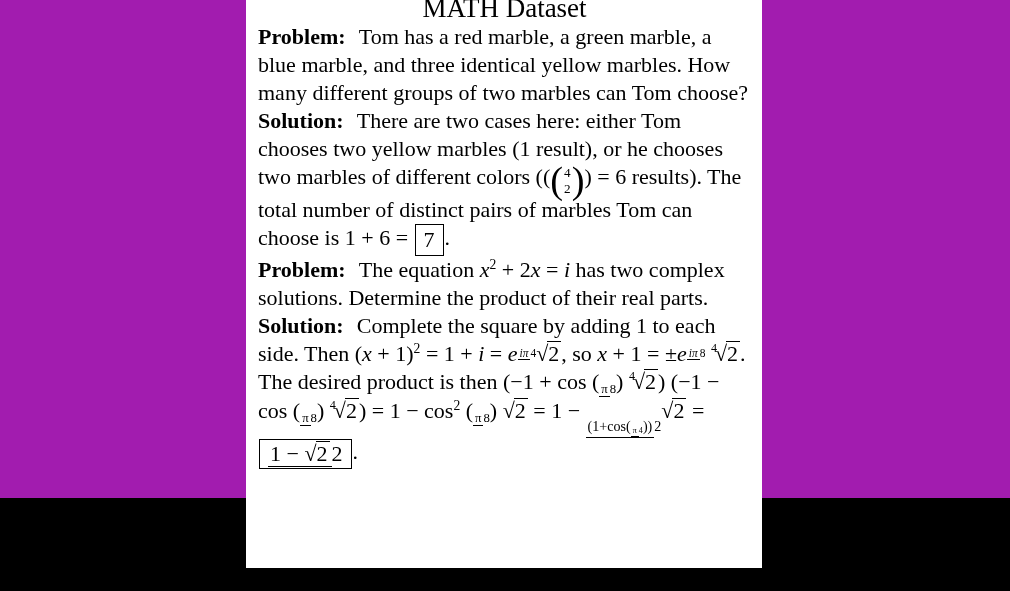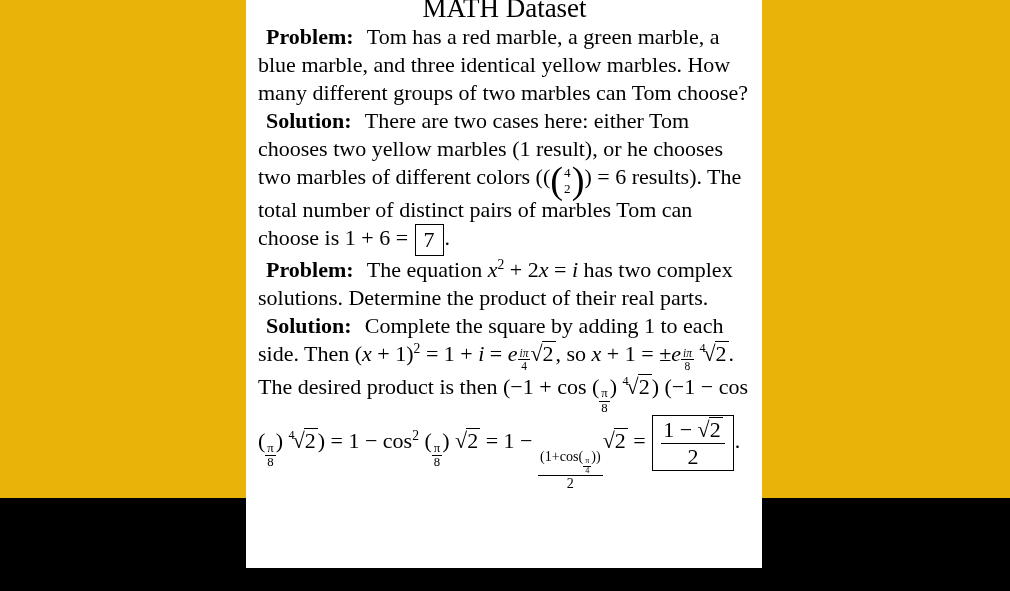--- a/index.html
+++ b/index.html
@@ -5,21 +5,21 @@
   html, body {
     margin: 0; padding: 0;
     width: 1010px; height: 591px;
     overflow: hidden;
     background: #000000;
     font-family: "Liberation Serif", "DejaVu Serif", serif;
   }
   .stage {
     position: relative;
     width: 1010px; height: 498px;
-    background: #eab308;
+    background: #a21caf;
   }
   .panel {
     position: absolute;
     left: 246px; top: 0;
     width: 516px; height: 568px;
     background: #ffffff;
     color: #000000;
     box-sizing: border-box;
     padding: 0 11px 0 12px;
     overflow: hidden;
@@ -31,27 +31,27 @@
     line-height: 30px;
     font-weight: normal;
     white-space: nowrap;
   }
   .blocks {
     font-size: 22px;
     line-height: 28px;
     text-align: left;
   }
   .block { display: block; }
-  .label { font-weight: bold; margin-right: 0.6em; margin-left: 8px; }
+  .label { font-weight: bold; margin-right: 0.6em; }
   .it { font-style: italic; }
   sup.sp { font-size: 62%; line-height: 0; }
   
   .frac {
     display: inline-flex;
-    flex-direction: column;
+    flex-direction: row;
     text-align: center;
     line-height: 1.1;
     vertical-align: -0.55em;
   }
   .frac .num { border-bottom: 1.4px solid #000; padding: 0 2px; display: block; }
   .frac .den { display: block; }
   .frac.small { font-size: 58%; vertical-align: -0.3em; line-height: 1.05; }
   .frac.mid   { font-size: 64%; vertical-align: -0.9em; line-height: 1.1; }
   .frac.big   { font-size: 100%; vertical-align: -0.8em; line-height: 1.15; text-align: center; }
   

